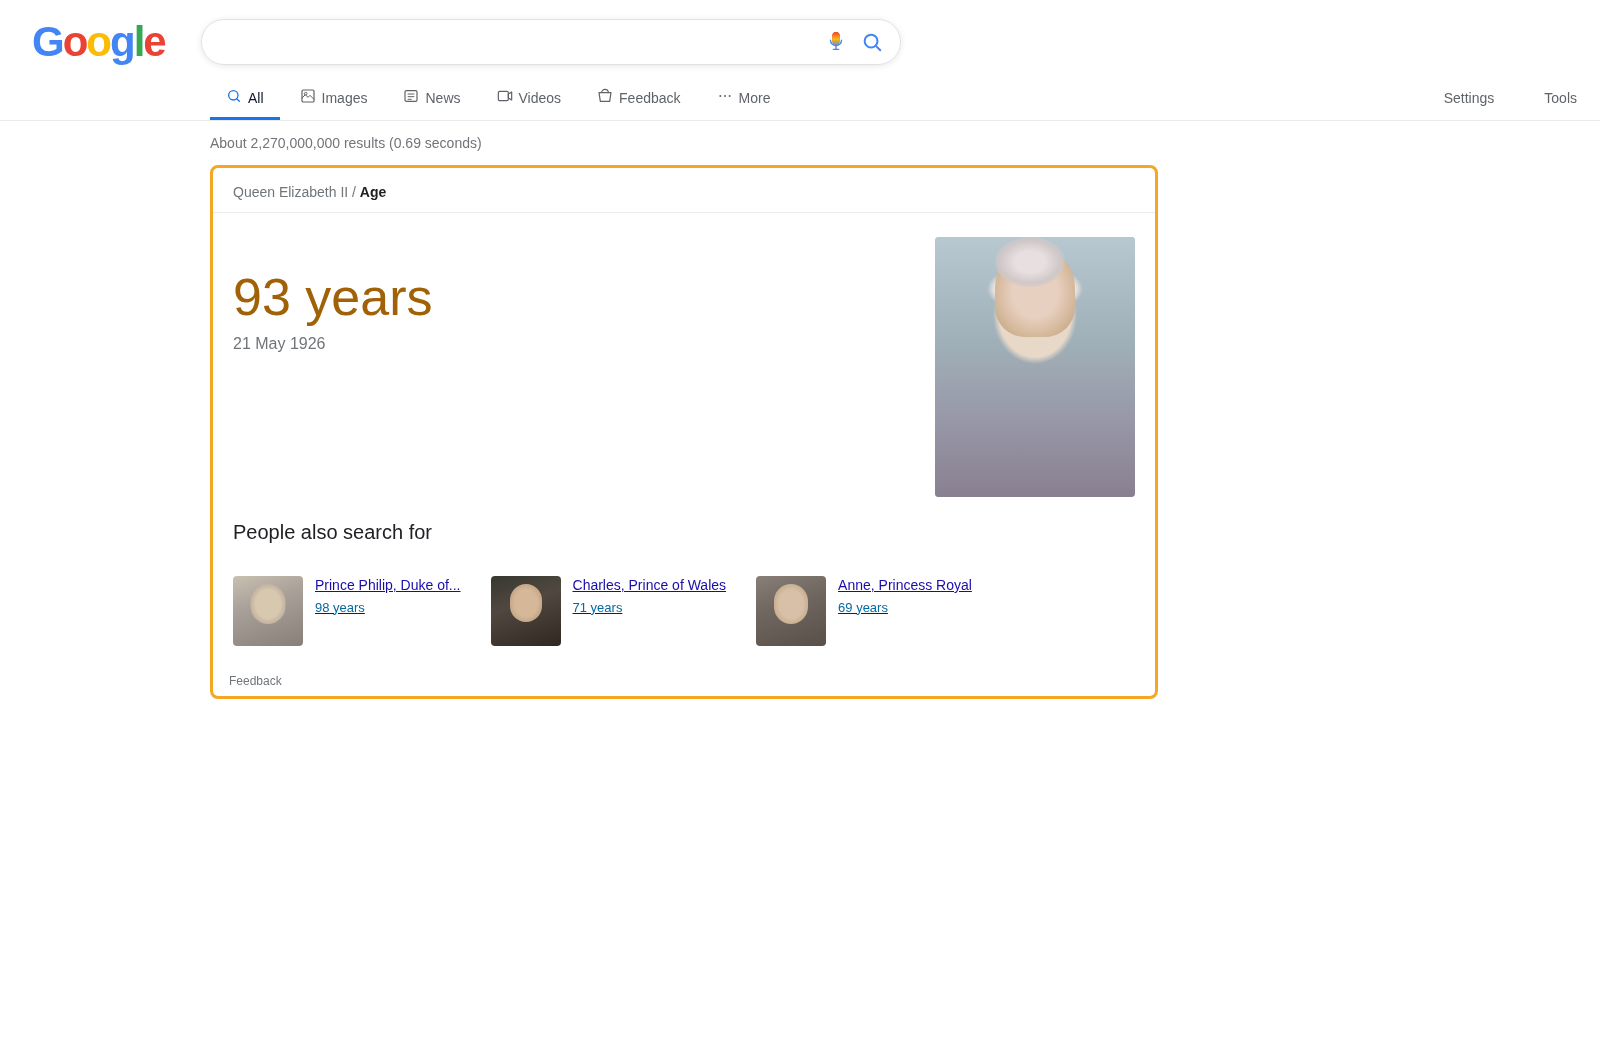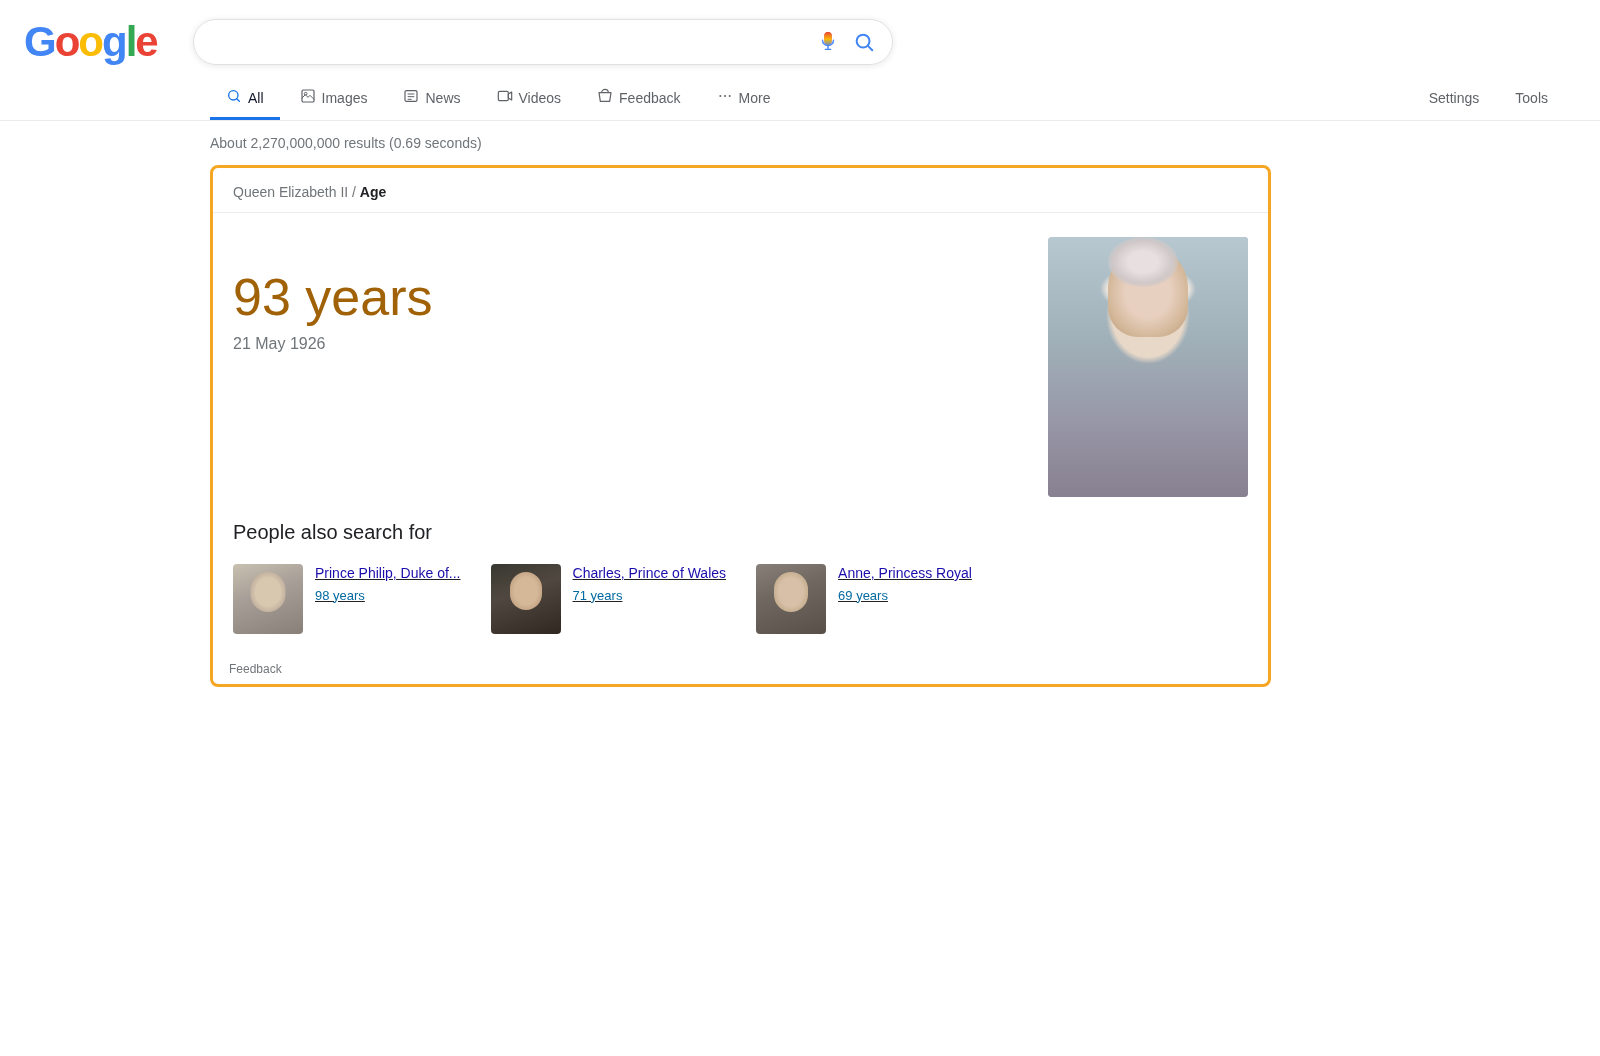--- a/index.html
+++ b/index.html
@@ -8,21 +8,21 @@
       background: #fff;
       color: #202124;
       min-height: 1056px;
       width: 1600px;
     }
 
     
     .header {
       display: flex;
       align-items: center;
-      padding: 18px 24px 0 24px;
+      padding: 18px 24px 0 32px;
       gap: 36px;
     }
 
     .google-logo {
       font-size: 42px;
       font-weight: bold;
       letter-spacing: -2px;
       user-select: none;
       flex-shrink: 0;
     }
@@ -99,43 +99,43 @@
     .nav-tab.active {
       color: #0f172a;
       border-bottom: 3px solid #1a73e8;
     }
     .nav-tab-icon {
       font-size: 14px;
     }
     .nav-settings {
       margin-left: auto;
       display: flex;
-      gap: 4px;
-      padding-right: 36px;
+      gap: 18px;
+      padding-right: 7px;
     }
     .nav-settings .nav-tab {
       color: #5f6368;
     }
 
     
     .results-count {
       padding: 14px 0 14px 210px;
       font-size: 14px;
       color: #70757a;
     }
 
     
     .main-content {
       padding: 0 0 0 210px;
     }
 
     .knowledge-panel {
       border: 3px solid #F5A623;
       border-radius: 8px;
-      width: 1061px;
+      width: 948px;
       background: #fff;
       overflow: hidden;
     }
 
     .kp-breadcrumb {
       padding: 16px 20px 12px 20px;
       font-size: 14px;
       color: #70757a;
       border-bottom: 1px solid #ebebeb;
     }
@@ -215,21 +215,21 @@
     }
 
     
     .people-section {
       padding: 0 20px 20px 20px;
     }
     .people-title {
       font-size: 20px;
       font-weight: 400;
       color: #202124;
-      margin-bottom: 20px;
+      margin-bottom: 32px;
     }
     .people-list {
       display: flex;
       gap: 30px;
     }
     .person-card {
       display: flex;
       align-items: flex-start;
       gap: 12px;
       cursor: pointer;

